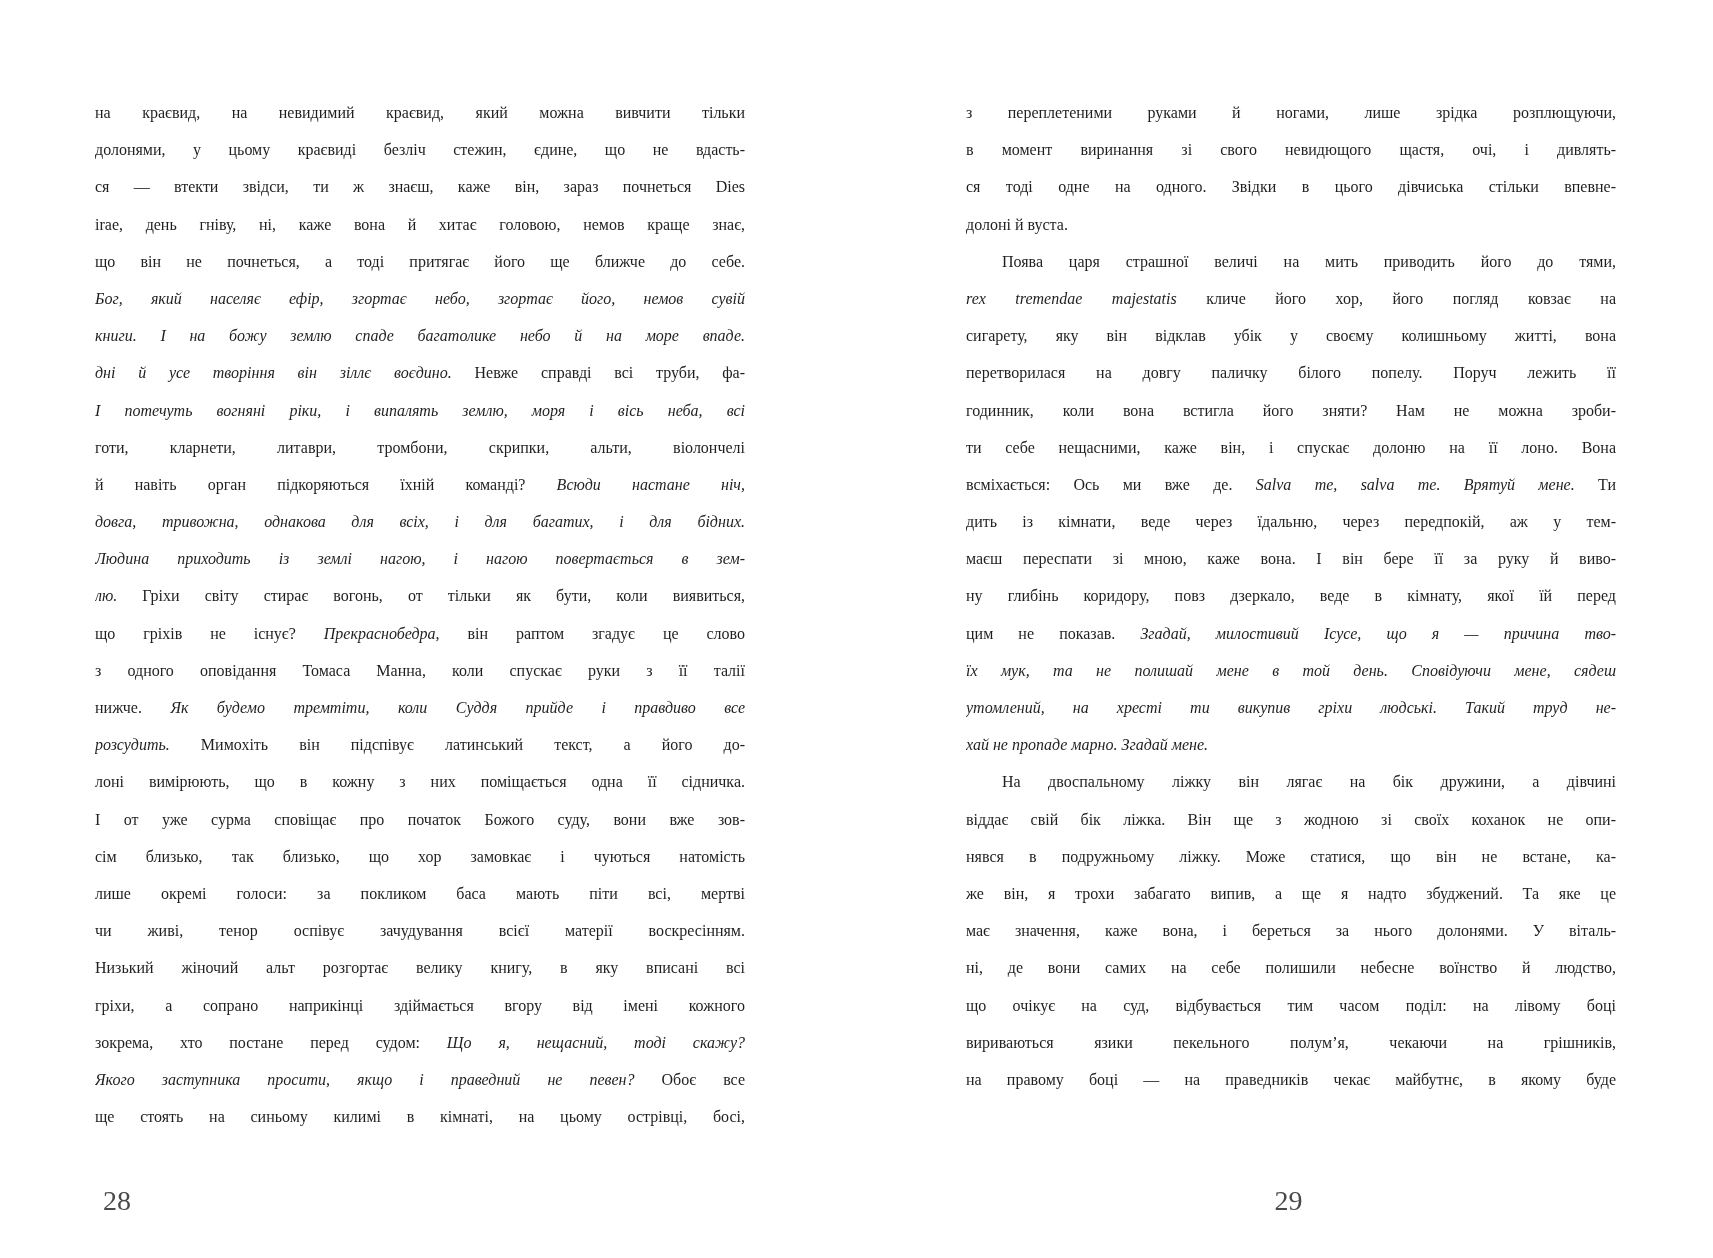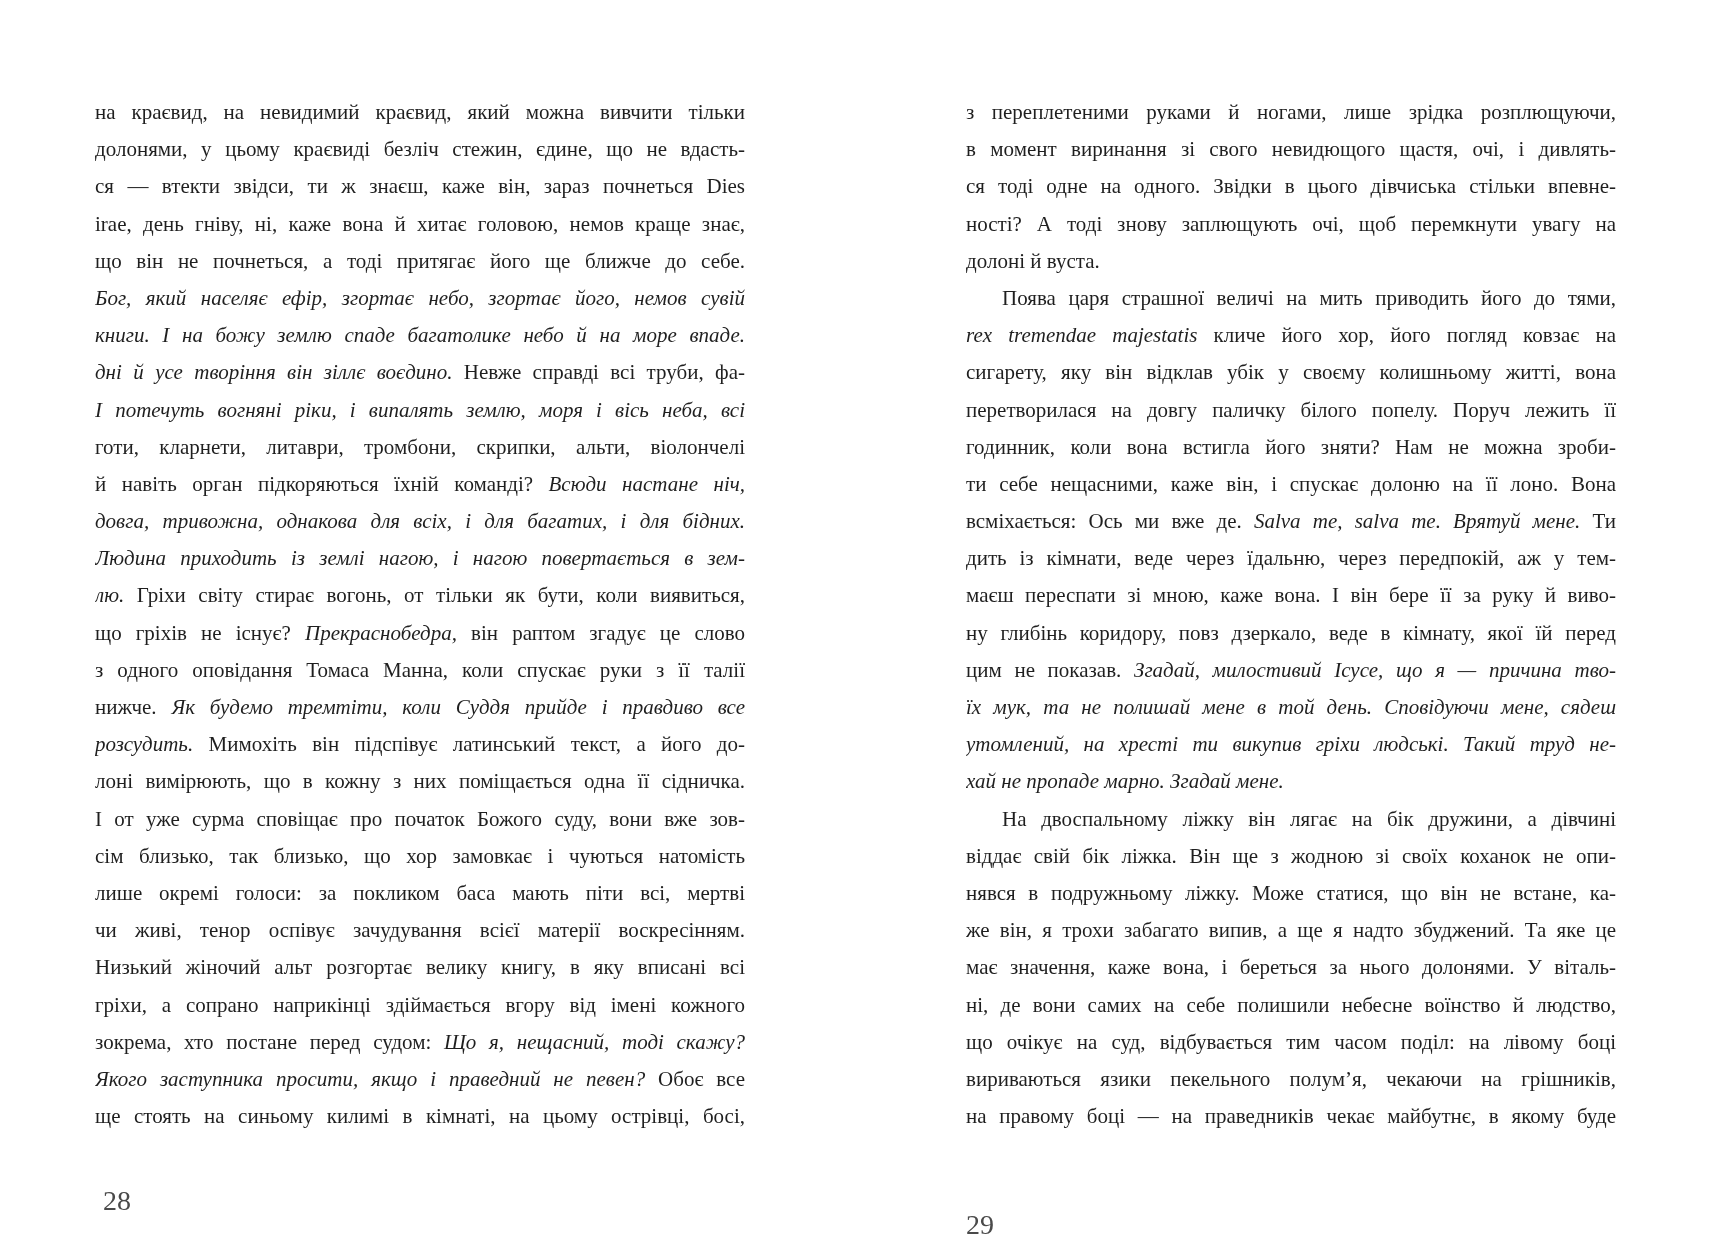--- a/index.html
+++ b/index.html
@@ -17,39 +17,39 @@
     overflow: hidden;
   }
   .text-block {
     position: absolute;
     top: 94px;
     width: 650px;
   }
   .text-block.left  { left: 95px; }
   .text-block.right { left: 966px; }
   .line {
-    font-size: 21px;
+    font-size: 16px;
     line-height: 37.2px;
     height: 37.2px;
     text-align: justify;
     text-align-last: left;
     overflow: hidden;
   }
   .line.fill { text-align-last: justify; }
   .line.indent { text-indent: 36px; }
   .line .it { font-style: italic; margin-top: 8px; }
   .page-number {
     position: absolute;
     top: 1184px;
     font-size: 28px;
     line-height: 34px;
     color: #4a4a4a;
   }
   .page-number.pn-left  { left: 103px; }
-  .page-number.pn-right { left: 966px; width: 645px; text-align: left; margin-top: 24px; }
+  .page-number.pn-right { left: 966px; width: 645px; text-align: center; }
 </style>
 </head>
 <body>
 
 <div class="spread">
   <div class="text-block left">
       <div class="line fill"><span>на краєвид, на невидимий краєвид, який можна вивчити тільки</span></div>
       <div class="line fill"><span>долонями, у цьому краєвиді безліч стежин, єдине, що не вдасть-</span></div>
       <div class="line fill"><span>ся — втекти звідси, ти ж знаєш, каже він, зараз почнеться Dies</span></div>
       <div class="line fill"><span>irae, день гніву, ні, каже вона й хитає головою, немов краще знає,</span></div>
@@ -75,21 +75,20 @@
       <div class="line fill"><span>Низький жіночий альт розгортає велику книгу, в яку вписані всі</span></div>
       <div class="line fill"><span>гріхи, а сопрано наприкінці здіймається вгору від імені кожного</span></div>
       <div class="line fill"><span>зокрема, хто постане перед судом: </span><span class="it">Що я, нещасний, тоді скажу?</span></div>
       <div class="line fill"><span class="it">Якого заступника просити, якщо і праведний не певен?</span><span> Обоє все</span></div>
       <div class="line fill"><span>ще стоять на синьому килимі в кімнаті, на цьому острівці, босі,</span></div>
     </div>
   <div class="text-block right">
       <div class="line fill"><span>з переплетеними руками й ногами, лише зрідка розплющуючи,</span></div>
       <div class="line fill"><span>в момент виринання зі свого невидющого щастя, очі, і дивлять-</span></div>
       <div class="line fill"><span>ся тоді одне на одного. Звідки в цього дівчиська стільки впевне-</span></div>
-      <div class="line fill"><span>ності? А тоді знову заплющують очі, щоб перемкнути увагу на</span></div>
       <div class="line"><span>долоні й вуста.</span></div>
       <div class="line fill indent"><span>Поява царя страшної величі на мить приводить його до тями,</span></div>
       <div class="line fill"><span class="it">rex tremendae majestatis</span><span> кличе його хор, його погляд ковзає на</span></div>
       <div class="line fill"><span>сигарету, яку він відклав убік у своєму колишньому житті, вона</span></div>
       <div class="line fill"><span>перетворилася на довгу паличку білого попелу. Поруч лежить її</span></div>
       <div class="line fill"><span>годинник, коли вона встигла його зняти? Нам не можна зроби-</span></div>
       <div class="line fill"><span>ти себе нещасними, каже він, і спускає долоню на її лоно. Вона</span></div>
       <div class="line fill"><span>всміхається: Ось ми вже де. </span><span class="it">Salva me, salva me. Врятуй мене.</span><span> Ти</span></div>
       <div class="line fill"><span>дить із кімнати, веде через їдальню, через передпокій, аж у тем-</span></div>
       <div class="line fill"><span>маєш переспати зі мною, каже вона. І він бере її за руку й виво-</span></div>

